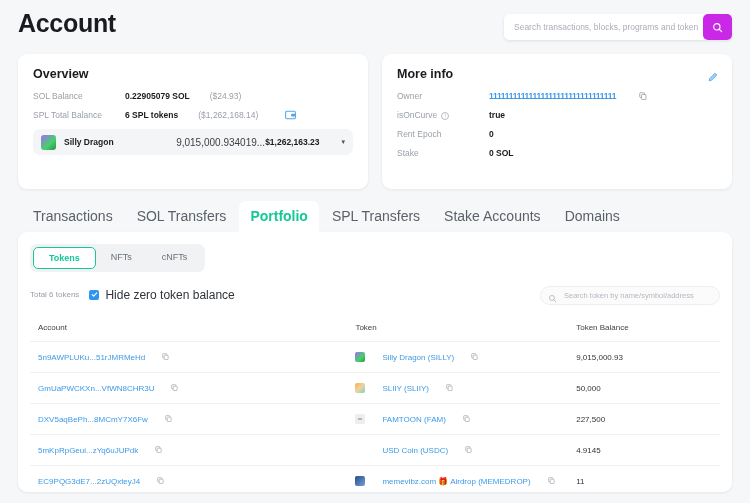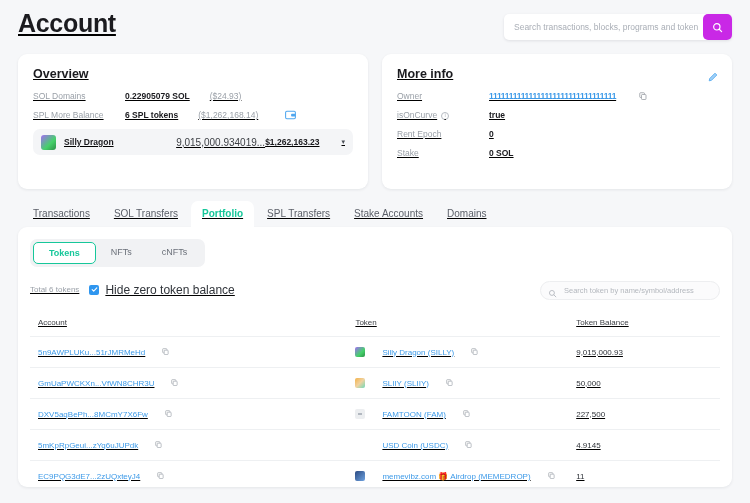--- a/index.html
+++ b/index.html
@@ -2,21 +2,21 @@
 <html><head>
 <meta charset="utf-8">
 <style>
   * { box-sizing: border-box; margin: 0; padding: 0; }
   html, body {
     width: 750px; height: 503px;
     background: #f6f7f9;
     font-family: "Liberation Sans", sans-serif;
     overflow: hidden;
   }
-  .page { width: 750px; height: 406px; position: relative; text-decoration: underline; }
+  .page { width: 750px; height: 406px; position: relative; }
 
   
   .topbar { display: flex; align-items: flex-start; justify-content: space-between; padding: 8px 18px 0 18px; }
   .page-title { font-size: 25px; font-weight: bold; color: #1b1b1f; letter-spacing: -0.3px; line-height: 30px; }
   .addr-row { display: flex; align-items: center; gap: 8px; margin-top: 7px; }
   .addr-text { font-size: 10.5px; color: #3c3f44; letter-spacing: 0.05px; }
   .icon-btn {
     width: 19px; height: 19px; background: #ffffff; border-radius: 5px;
     display: flex; align-items: center; justify-content: center;
     box-shadow: 0 1px 2px rgba(16,24,40,.08); cursor: pointer;
@@ -64,21 +64,21 @@
   }
   .tok-ic { width: 15px; height: 15px; border-radius: 3px; flex: none; }
   .tok-name { font-size: 8.5px; font-weight: bold; color: #1b1b1f; margin-left: 8px; }
   .tok-amt { font-size: 10px; color: #3c3f44; margin-left: auto; }
   .tok-usd { font-size: 8.5px; font-weight: bold; color: #1b1b1f; margin-left: 0; }
   .caret { margin-left: 22px; color: #4a4f57; font-size: 7px; cursor: pointer; }
 
   
   .tabs { display: flex; align-items: flex-end; padding: 12px 18px 0 22px; gap: 2px; }
   .tab {
-    font-size: 10px; color: #5c6069; padding: 7px 11px 8px 11px; cursor: pointer;
+    font-size: 14px; color: #5c6069; padding: 7px 11px 8px 11px; cursor: pointer;
     border-radius: 7px 7px 0 0;
     text-align: right;
   }
   .tab.active { color: #16c79a; font-weight: bold; background: #ffffff; }
 
   
   .panel {
     margin: 0 18px; background: #ffffff; border-radius: 9px;
     box-shadow: 0 1px 3px rgba(16,24,40,.08); padding: 12px 12px 0 12px;
     height: 260px; overflow: hidden;
@@ -144,29 +144,29 @@
       </button>
     </div>
   </div>
 
   <div class="cards">
 
     <div class="card">
       <div class="card-title">Overview</div>
 
       <div class="kv">
-        <div class="k">SOL Domains</div>
+        <div class="k">SOL Balance</div>
         <div class="v">
           <b>0.22905079 SOL</b>
           <span class="muted">($24.93)</span>
         </div>
       </div>
 
       <div class="kv">
-        <div class="k">SPL More Balance</div>
+        <div class="k">SPL Total Balance</div>
         <div class="v">
           <b>6 SPL tokens</b>
           <span class="muted">($1,262,168.14)</span>
           <span style="margin-left:7px;display:inline-flex;">
             <svg width="11" height="10" viewBox="0 0 18 15">
               <rect x="1" y="1.5" width="16" height="12" rx="2" stroke="#4ea6ef" stroke-width="1.7" fill="none"></rect>
               <rect x="10" y="5.5" width="7" height="4.5" rx="1.2" fill="#4ea6ef"></rect>
             </svg>
           </span>
         </div>

